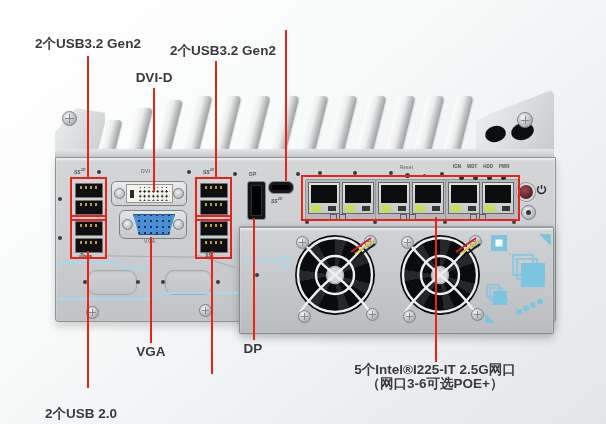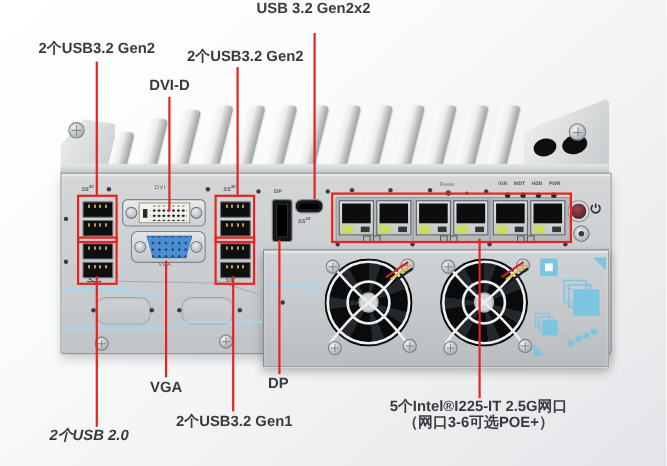--- a/index.html
+++ b/index.html
@@ -399,23 +399,21 @@
     <div class="redline" style="left:285px;top:30px;height:151px;"></div>
     <div class="redline" style="left:87px;top:251px;height:137px;"></div>
     <div class="redline" style="left:150px;top:237px;height:106px;"></div>
     <div class="redline" style="left:211px;top:251px;height:123px;"></div>
     <div class="redline" style="left:253px;top:218px;height:122px;"></div>
     <div class="redline" style="left:435px;top:217px;height:145px;"></div>
     <div class="lbl" style="left:28px;top:37px;width:120px;">2个USB3.2 Gen2</div>
     <div class="lbl" style="left:124px;top:71px;width:60px;">DVI-D</div>
     <div class="lbl" style="left:163px;top:44px;width:120px;">2个USB3.2 Gen2</div>
     <div class="lbl" style="left:226px;top:1px;width:118px;">
-    <div>USB 3.2 Gen2x2</div>
-  </div>
-    <div class="lbl" style="left:38px;top:389px;width:86px;font-style:italic;">2个USB 2.0</div>
+  </div>
+    <div class="lbl" style="left:38px;top:407px;width:86px;">2个USB 2.0</div>
     <div class="lbl" style="left:126px;top:345px;width:50px;">VGA</div>
-    <div class="lbl" style="left:152px;top:376px;width:122px;">2个USB3.2 Gen1</div>
     <div class="lbl" style="left:230px;top:342px;width:46px;">DP</div>
     <div class="lbl" style="left:330px;top:363px;width:210px;">
     <div>5个Intel®I225-IT 2.5G网口</div>
     <div>（网口3-6可选POE+）</div>
   </div>
   </div>
 
 </body></html>

